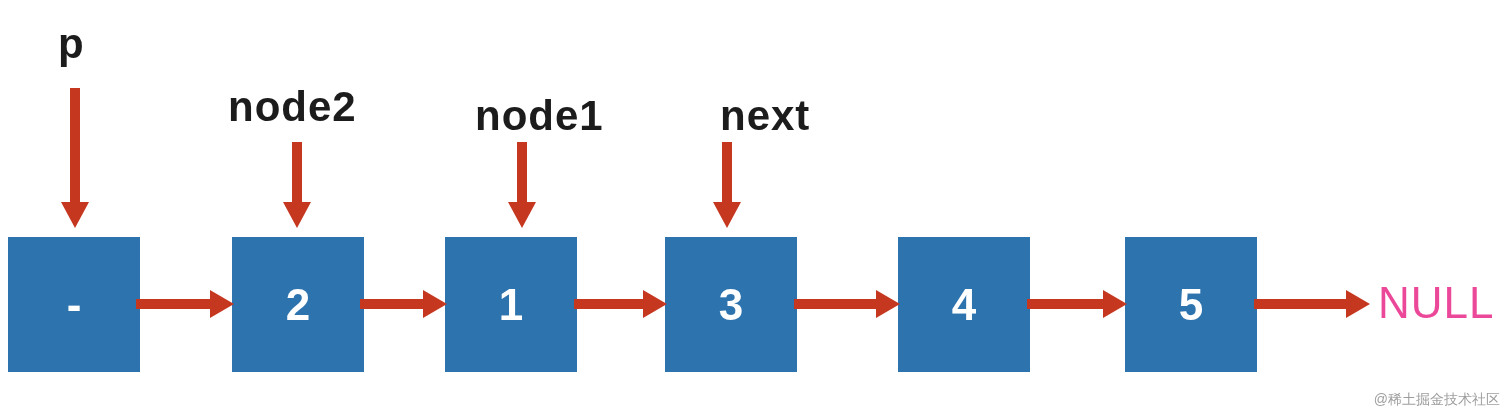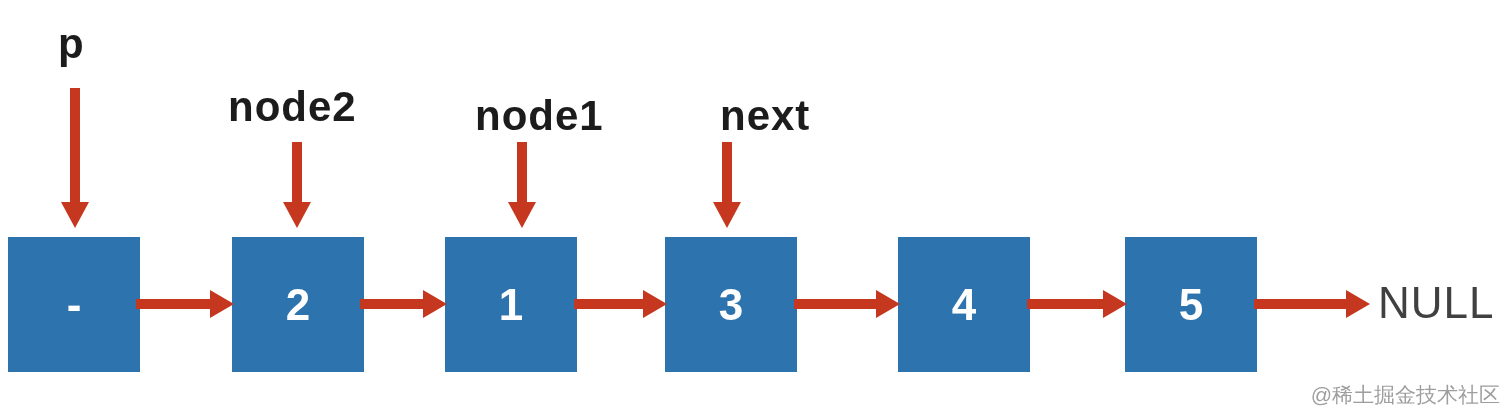--- a/index.html
+++ b/index.html
@@ -80,29 +80,29 @@
     font-size: 44px;
     font-weight: bold;
   }
 
   .null-label {
     position: absolute;
     left: 1378px;
     top: 278px;
     font-size: 44px;
     font-weight: 500;
-    color: #404040;
+    color: #ec4899;
     letter-spacing: 1px;
   }
 
   .watermark {
     position: absolute;
     right: 12px;
     bottom: 6px;
-    font-size: 21px;
+    font-size: 14px;
     color: #9e9e9e;
   }
 </style>
 </head>
 <body style="--node-color: #2d73ae; --arrow-color: #c5371e;">
 
 <div class="canvas">
 
   <div class="ptr-label" style="left:58px; top:20px;">p</div>
   <div class="ptr-label" style="left:228px; top:83px;">node2</div>

